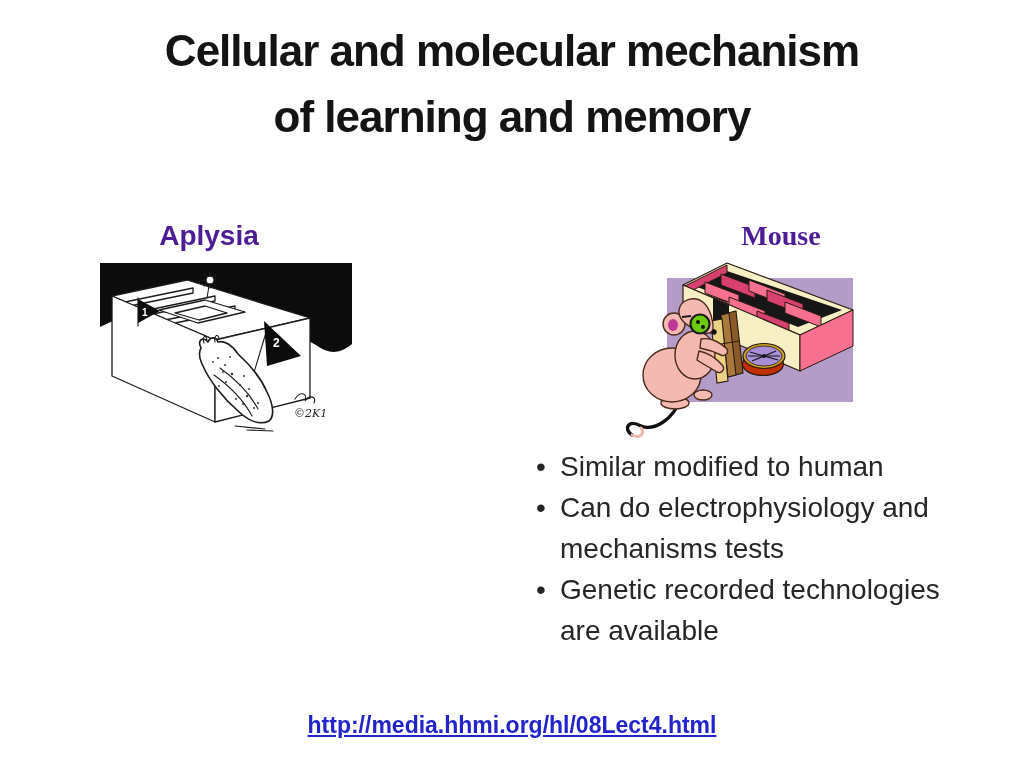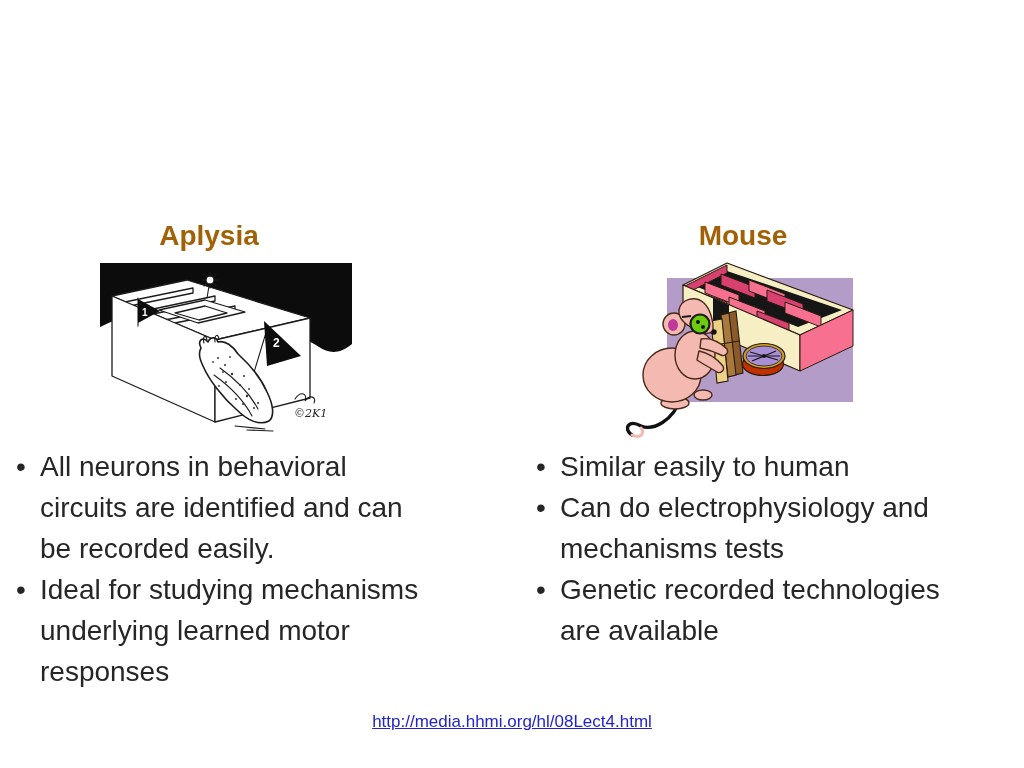--- a/index.html
+++ b/index.html
@@ -6,40 +6,41 @@
   body{width:1024px;height:768px;overflow:hidden;font-family:"Liberation Sans",sans-serif;}
   .slide{position:relative;width:1024px;height:768px;background:#fff;}
   .title{
     position:absolute;top:18px;left:0;right:0;margin:0;
     text-align:center;font-weight:bold;font-size:44px;line-height:66px;
     letter-spacing:-1px;color:var(--title,#141414);white-space:pre-line;
     font-family:"Liberation Sans",sans-serif;
   }
   .fig-label{
     position:absolute;top:220px;height:34px;font-weight:bold;font-size:28px;
-    color:#a16207;text-align:center;
+    color:#4c1d95;text-align:center;
   }
   .label-left{left:80px;width:258px;}
-  .label-right{left:648px;width:190px;}
+  .label-right{left:686px;width:190px;font-family:Liberation Serif, serif;}
   .fig{position:absolute;display:block;}
   .fig-left{left:97px;top:258px;width:258px;height:174px;}
   .fig-right{left:615px;top:255px;width:245px;height:185px;}
   .bullets{
     position:absolute;top:446px;width:490px;margin:0;padding:0;list-style:none;
     font-size:28px;line-height:41px;color:var(--text,#262626);
   }
   .bullets-left{left:16px;}
   .bullets-right{left:536px;}
   .bullets li{position:relative;padding-left:24px;margin:0;}
   .bullets li::before{content:"\2022";position:absolute;left:0;top:0;font-size:28px;}
   .bullets span{white-space:pre-line;}
   .linkwrap{position:absolute;top:712px;left:0;right:0;text-align:center;}
   .link{
-    color:var(--link-blue,#2323cc);font-size:17px;text-decoration:underline;
+    color:var(--link-blue,#2323cc);font-size:23px;text-decoration:underline;
     font-family:"Liberation Sans",sans-serif;
+    font-weight:bold;
   }
   
   .sky{fill:#0c0c0c;}
   .fb{fill:#0c0c0c;}
   .wf{fill:#fff;stroke:var(--ink,#1c1c1c);stroke-width:1.3;stroke-linejoin:round;}
   .wf2{fill:#fff;stroke:var(--ink,#1c1c1c);stroke-width:1.6;stroke-linejoin:round;}
   .ln{stroke:var(--ink,#1c1c1c);stroke-width:1.1;fill:none;stroke-linecap:round;}
   .ft{fill:#fff;font:bold 10px "Liberation Sans",sans-serif;}
   .ft2{fill:#fff;font:bold 12px "Liberation Sans",sans-serif;}
   .sig{fill:#222;font:italic 11px "DejaVu Serif",serif;}
@@ -53,20 +54,22 @@
   .pink{fill:var(--mouse-pink,#f4bab2);stroke:#4a2a1a;stroke-width:1.4;stroke-linejoin:round;}
   .plankT{fill:var(--plank-tan,#ebd287);stroke:#2a1a10;stroke-width:1.1;}
   .plankB{fill:var(--plank-brown,#a9793b);stroke:#2a1a10;stroke-width:1.1;}
   .plankD{fill:var(--plank-dark,#8a5a28);stroke:#2a1a10;stroke-width:1.1;}
 </style>
 </head>
 <body>
 
 <div class="slide">
 
+  <h1 class="title">Cellular and molecular mechanism
+of learning and memory</h1>
 
   <div class="fig-label label-left">Aplysia</div>
   <div class="fig-label label-right">Mouse</div>
 
   <svg class="fig fig-left" viewBox="0 0 258 174" aria-hidden="true">
     <path class="sky" d="M3,5 H255 V86 C242,97 231,95 222,89 C204,77 188,75 174,81 C158,63 128,57 111,67 C87,49 46,47 3,69 Z"></path>
 
     <polygon class="wf" points="15,38 90,22 213,60 118,82"></polygon>
 
     <polygon class="wf" points="28,44 96,30 96,35 28,49"></polygon>
@@ -187,31 +190,23 @@
       <line x1="76" y1="61" x2="67" y2="62" stroke="#1c1c1c" stroke-width="2"></line>
       <circle cx="85" cy="69" r="9.5" fill="var(--goggle-green,#6ccb0c)" stroke="#1c1c1c" stroke-width="2.2"></circle>
       <circle cx="83" cy="67" r="2" fill="#111"></circle>
       <circle cx="88" cy="72" r="2" fill="#111"></circle>
       <circle cx="99" cy="77" r="2.7" fill="#111"></circle>
       <path d="M86,84 C96,82 106,88 112,94 C114,98 110,102 106,100 C98,96 90,94 85,93 Z" class="pink"></path>
       <path d="M84,96 C94,98 103,105 108,111 C110,115 106,119 102,117 C94,112 86,108 82,105 Z" class="pink"></path>
     </g>
   </svg>
 
-  <ul class="bullets bullets-left">
-    <li><span>All neurons in behavioral
-circuits are identified and can
-be recorded easily.</span></li>
-    <li><span>Ideal for studying mechanisms
-underlying learned motor
-responses</span></li>
-  </ul>
 
   <ul class="bullets bullets-right">
-    <li><span>Similar easily to human</span></li>
+    <li><span>Similar modified to human</span></li>
     <li><span>Can do electrophysiology and
 mechanisms tests</span></li>
     <li><span>Genetic recorded technologies
 are available</span></li>
   </ul>
 
   <div class="linkwrap">
     <a class="link" href="#">http://media.hhmi.org/hl/08Lect4.html</a>
   </div>
 

